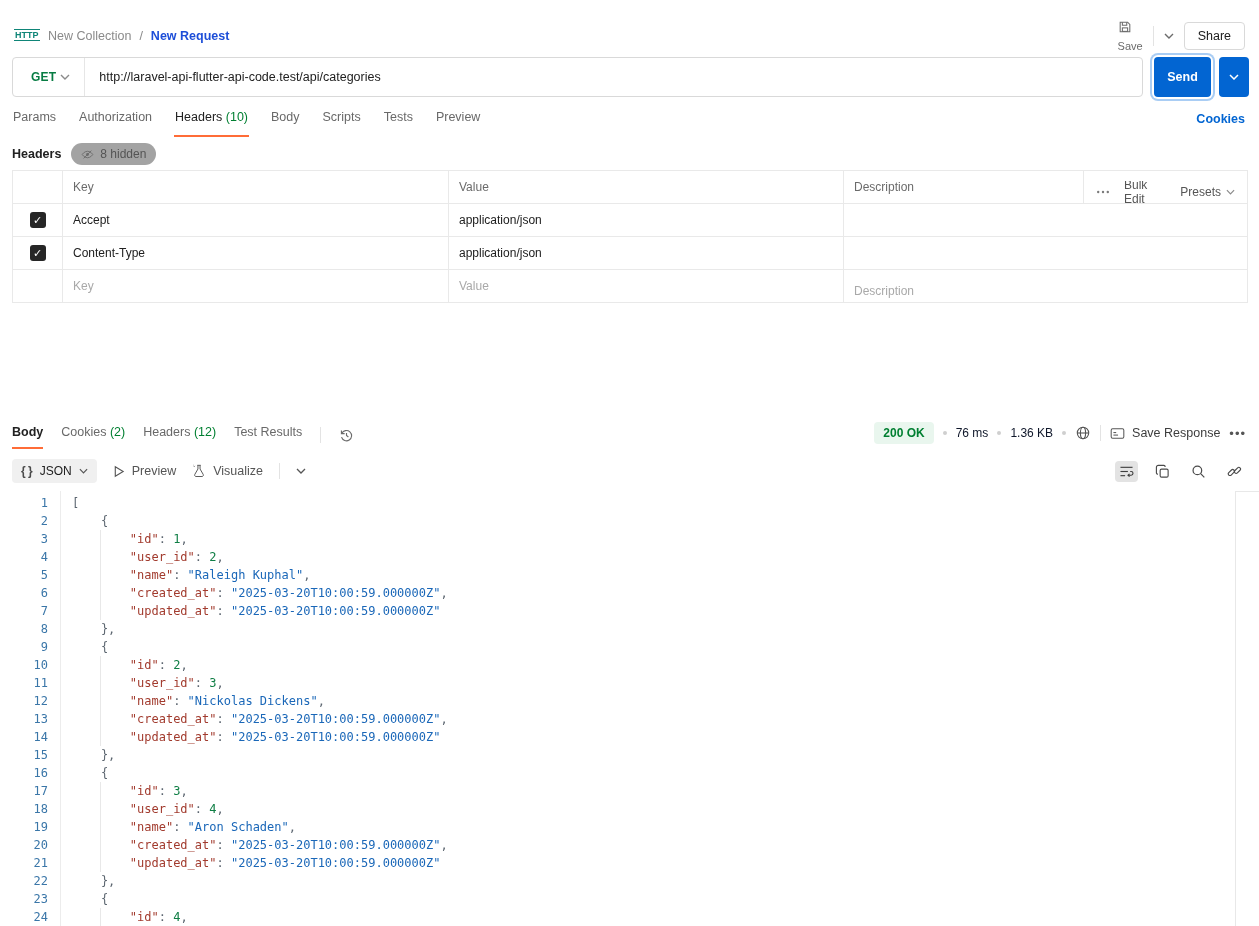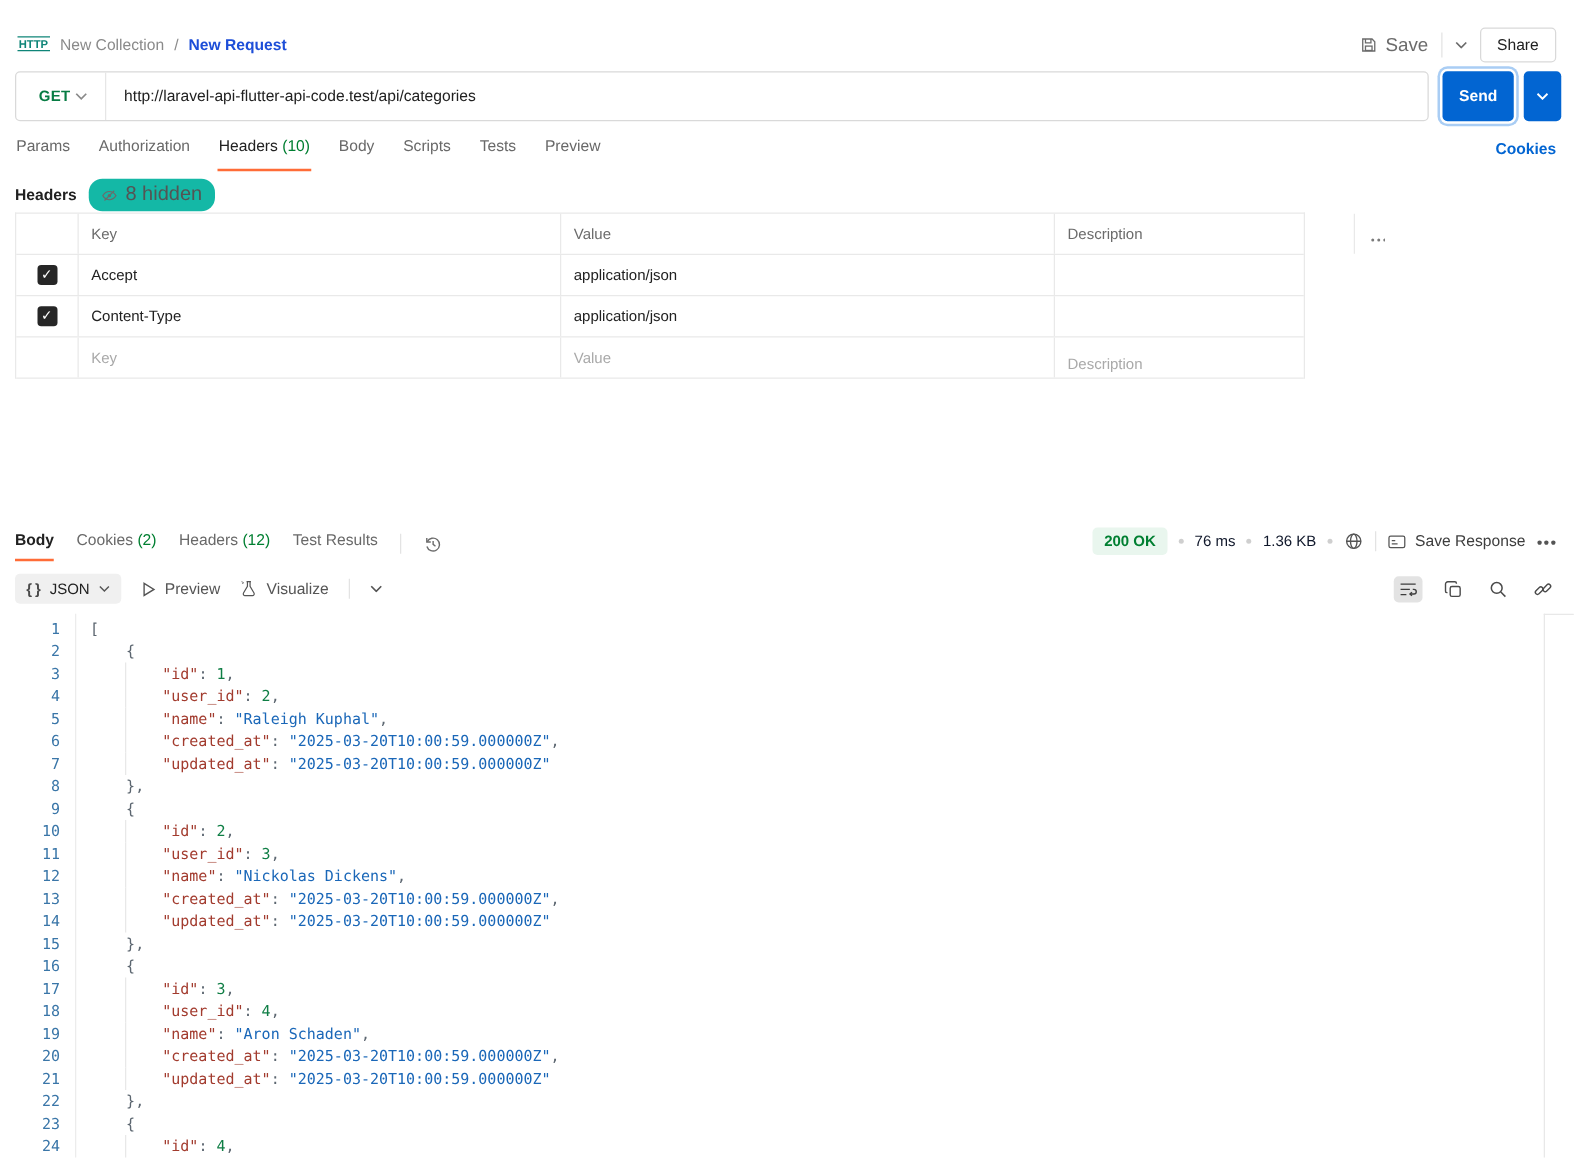--- a/index.html
+++ b/index.html
@@ -12,21 +12,21 @@
   .topbar { position:absolute; top:12px; left:0; right:0; height:48px;
     display:flex; align-items:center; padding:0 14px; }
   .crumb { display:flex; align-items:center; gap:8px; font-size:12.5px; }
   .http-badge { width:26px; height:18px; position:relative; }
   .http-badge .txt { font-size:9px; font-weight:bold; color:#0f8578; letter-spacing:0;
     border-top:1.5px solid #0f8578; border-bottom:1.5px solid #0f8578; line-height:13px; padding:0 1px;}
   .crumb-parent { color:#8a8a8a; }
   .crumb-sep { color:#8a8a8a; }
   .crumb-current { font-weight:bold; color:#1d4ed8; }
   .topbar-right { margin-left:auto; display:flex; align-items:center; gap:10px; }
-  .save-group { display:flex; align-items:center; gap:6px; color:#6b6b6b; font-size:15px; cursor:default;}
+  .save-group { display:flex; gap:6px; color:#6b6b6b; font-size:11px; cursor:default;flex-direction:column;}
   .vdiv { width:1px; height:20px; background:#e3e3e3; }
   .share-btn { border:1px solid #d9d9d9; border-radius:4px; padding:6px 13px;
     font-size:12.5px; color:#212121; background:#fff; }
 
   
   .url-box { position:absolute; top:57px; left:12px; width:1131px; height:40px;
     border:1px solid #d9d9d9; border-radius:4px; display:flex; align-items:center; background:#fff; }
   .method { display:flex; align-items:center; gap:4px; padding:0 14px 0 18px; }
   .method-label { color:var(--method_get_green); font-weight:bold; font-size:12px; letter-spacing:.2px; }
   .method-sep { width:1px; align-self:stretch; background:#e6e6e6; }
@@ -43,25 +43,25 @@
   .req-tabs { position:absolute; top:106px; left:12px; height:31px; display:flex; gap:21px; }
   .req-tab { font-size:12.5px; color:#696969; padding:4px 1px 10px;
     border-bottom:2px solid transparent; cursor:default; white-space:nowrap; }
   .req-tab.active { color:#212121; border-bottom-color:var(--accent_orange); }
   .tab-count { color:var(--status_green); }
   .cookies-link { position:absolute; top:112px; right:14px; color:var(--link_blue); font-size:12.5px; font-weight:600; }
 
   
   .hdr-title-row { position:absolute; top:143px; left:12px; display:flex; align-items:center; gap:10px; }
   .hdr-title { font-weight:bold; font-size:12.5px; }
-  .hidden-pill { display:flex; align-items:center; gap:6px; background:#14b8a6;
-    border-radius:11px; padding:4px 10px; color:#545454; font-size:16px; }
-
-  .hdr-table { position:absolute; top:170px; left:12px; width:1032px;
-    border:1px solid #e9e9e9; border-bottom:none; font-size:12px;text-align:right; }
+  .hidden-pill { display:flex; align-items:center; gap:6px; background:#a3a3a3;
+    border-radius:11px; padding:4px 10px; color:#545454; font-size:12px; }
+
+  .hdr-table { position:absolute; top:170px; left:12px; width:1236px;
+    border:1px solid #e9e9e9; border-bottom:none; font-size:12px; }
   .t-row { display:grid; grid-template-columns:50px 386px 395px 1fr; border-bottom:1px solid #e9e9e9; height:33px; }
   .t-row.head { grid-template-columns:50px 386px 395px 240px 1fr; }
   .t-cell { display:flex; align-items:center; padding:0 10px; border-right:1px solid #e9e9e9; overflow:hidden; }
   .t-row .t-cell:last-child { border-right:none;margin-top:10px; }
   .t-row:not(.head) .t-cell.desc { border-right:none; }
   .head .t-cell { color:#6b6b6b; }
   .cell-check { justify-content:center; }
   .checkbox { width:16px; height:16px; background:#262626; border-radius:3px; color:#fff;
     display:flex; align-items:center; justify-content:center; font-size:11px; line-height:1; }
   .tools-cell { display:flex; align-items:center; gap:14px; padding:0 12px; color:#555; }

